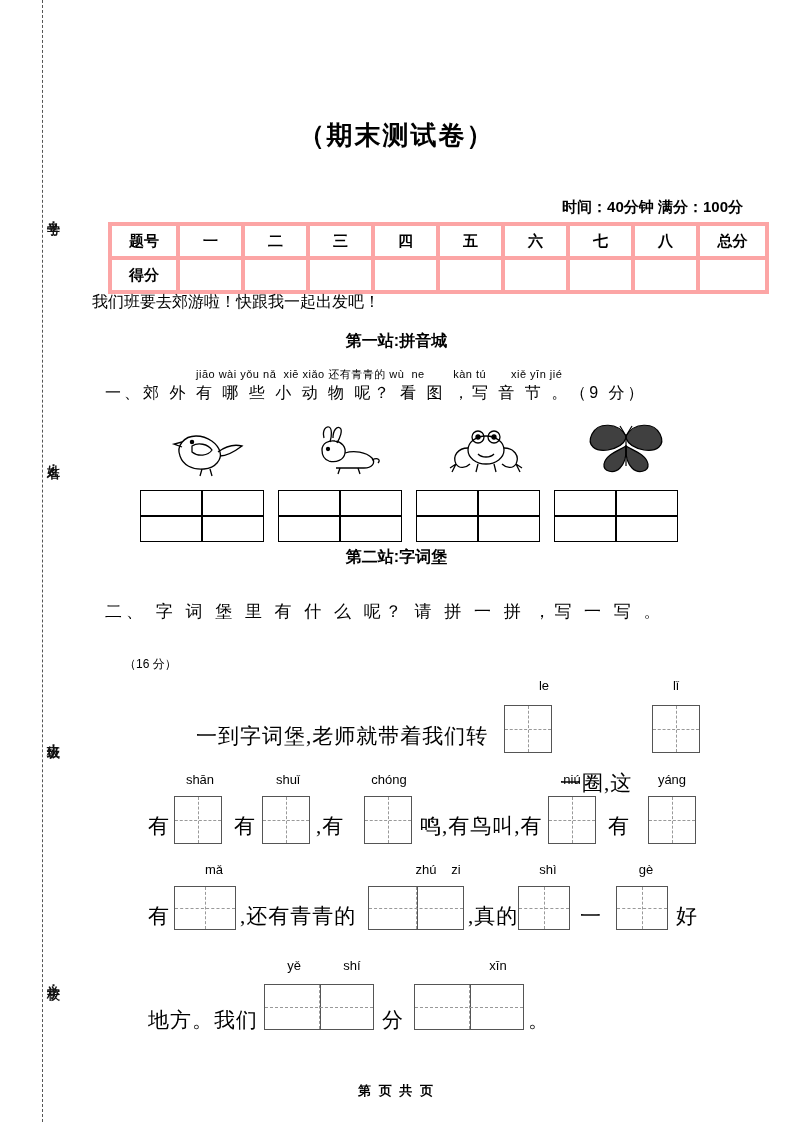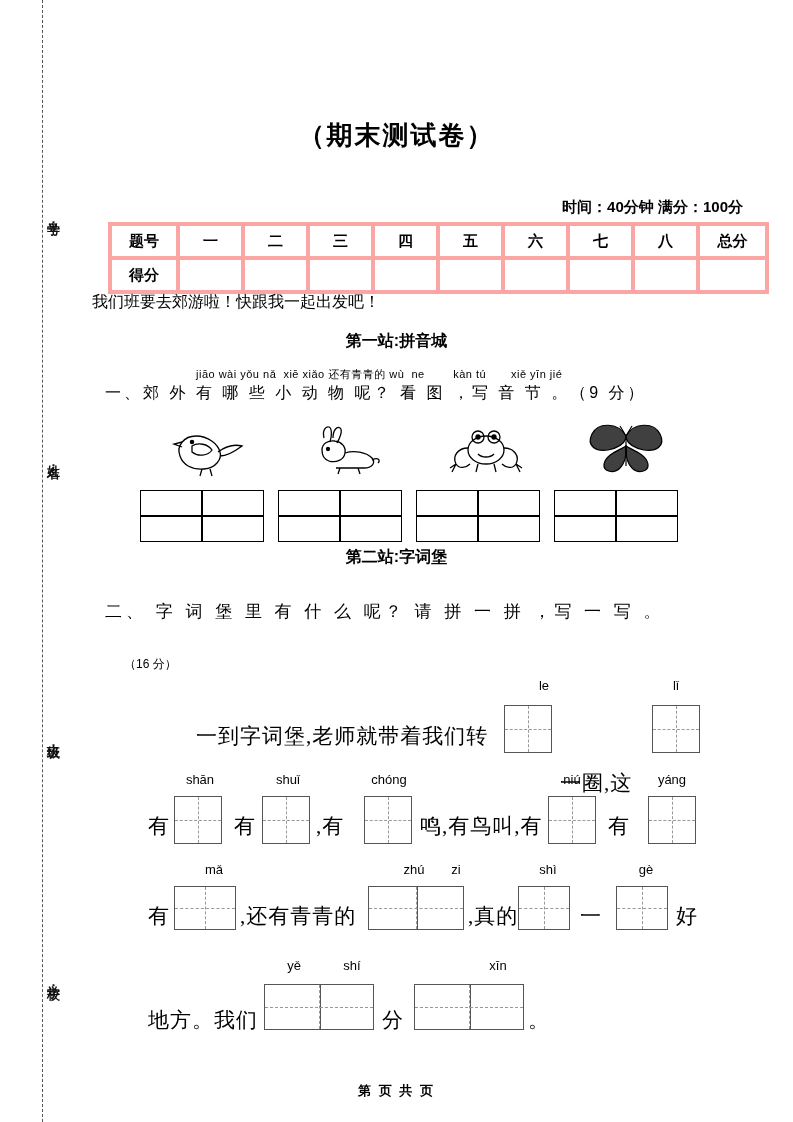--- a/index.html
+++ b/index.html
@@ -412,21 +412,21 @@
   <div class="fill-text" style="left:234px; top:812px;">有</div>
   <div class="tzg" style="left:262px; top:796px; width:48px; height:48px;"></div>
   <div class="fill-text" style="left:316px; top:812px;">,有</div>
   <div class="tzg" style="left:364px; top:796px; width:48px; height:48px;"></div>
   <div class="fill-text" style="left:420px; top:812px;">鸣,有鸟叫,有</div>
   <div class="tzg" style="left:548px; top:796px; width:48px; height:48px;"></div>
   <div class="fill-text" style="left:608px; top:812px;">有</div>
   <div class="tzg" style="left:648px; top:796px; width:48px; height:48px;"></div>
 
   <div class="pylabel" style="left:188px; top:862px; width:52px;">mǎ</div>
-  <div class="pylabel" style="left:388px; top:862px; width:52px;">zhú</div>
+  <div class="pylabel" style="left:400px; top:862px; width:52px;">zhú</div>
   <div class="pylabel" style="left:432px; top:862px; width:48px;">zi</div>
   <div class="pylabel" style="left:522px; top:862px; width:52px;">shì</div>
   <div class="pylabel" style="left:620px; top:862px; width:52px;">gè</div>
 
   <div class="fill-text" style="left:148px; top:902px;">有</div>
   <div class="tzg" style="left:174px; top:886px; width:62px; height:44px;"></div>
   <div class="fill-text" style="left:240px; top:902px;">,还有青青的</div>
   <div class="tzg double" style="left:368px; top:886px; width:96px; height:44px;">
     <div class="tzg-sep" style="left:48px;"></div>
   </div>

